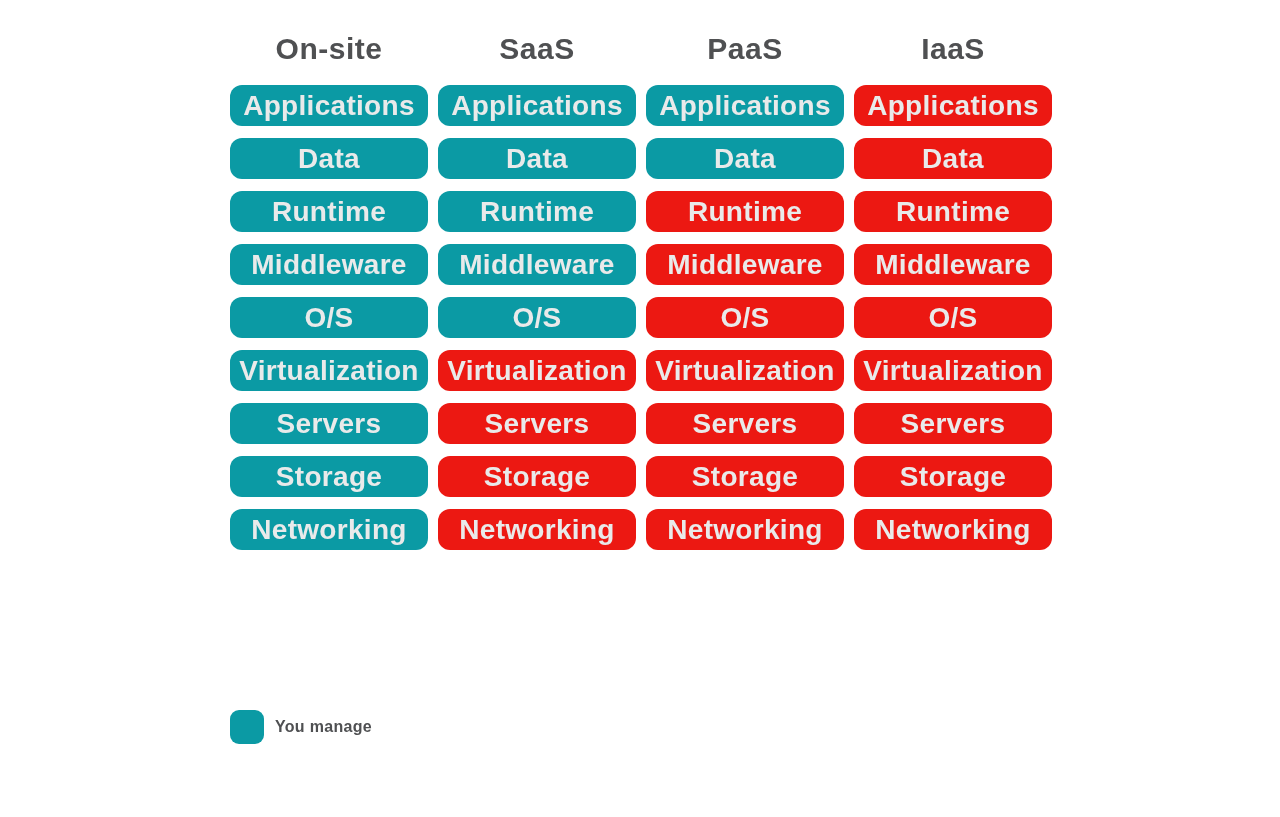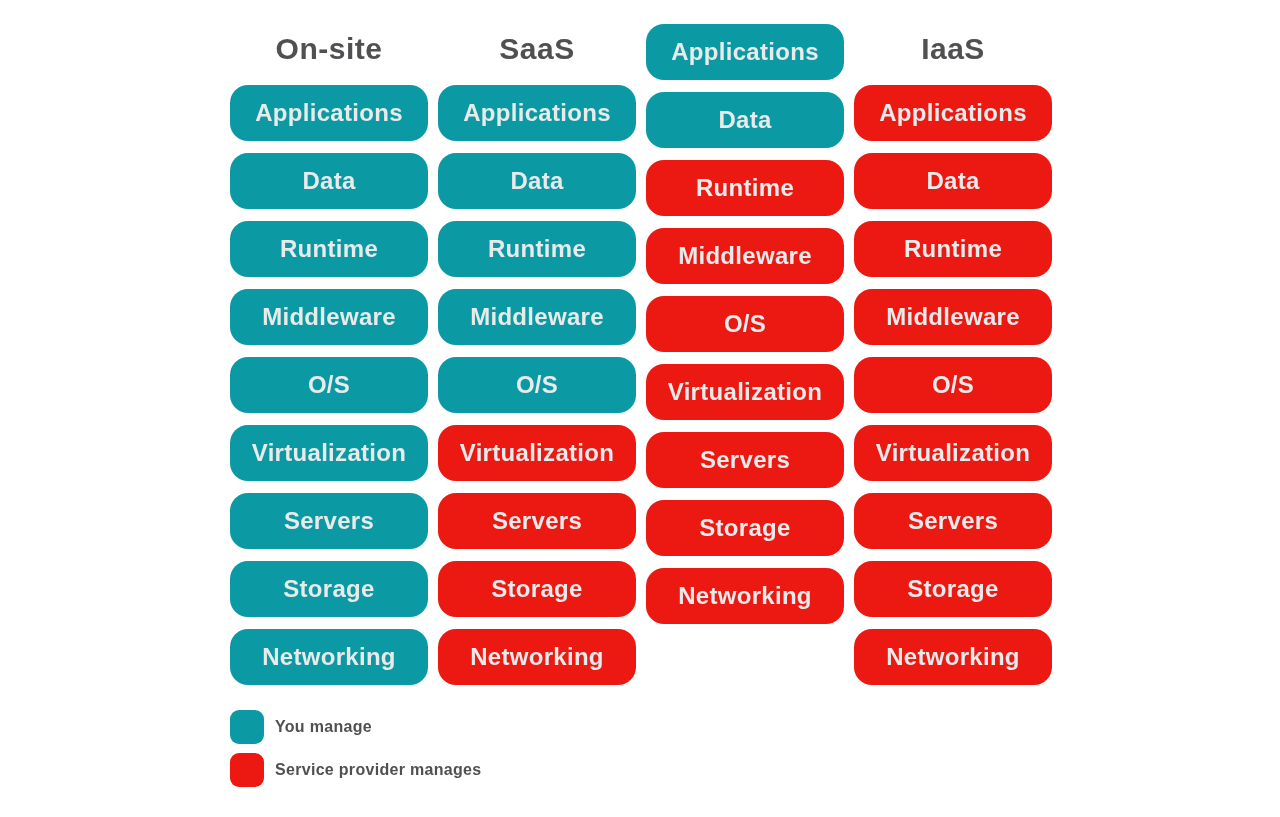--- a/index.html
+++ b/index.html
@@ -33,26 +33,26 @@
     height: 49px;
     display: flex;
     align-items: center;
     justify-content: center;
     font-size: 30px;
     font-weight: bold;
     color: #4f5052;
     letter-spacing: 0.5px;
   }
   .pill {
-    height: 56px;
-    border-radius: 18px;
+    height: 41px;
+    border-radius: 12px;
     display: flex;
     align-items: center;
     justify-content: center;
-    font-size: 24px;
+    font-size: 28px;
     font-weight: bold;
     color: #e9eaea;
     letter-spacing: 0.3px;
   }
   .pill.you { background: #0b9aa4; }
   .pill.provider { background: #ec1812; }
   .legend {
     position: absolute;
     left: 230px;
     top: 710px;
@@ -104,20 +104,21 @@
         <div class="pill you">Data</div>
         <div class="pill you">Runtime</div>
         <div class="pill you">Middleware</div>
         <div class="pill you">O/S</div>
         <div class="pill provider">Virtualization</div>
         <div class="pill provider">Servers</div>
         <div class="pill provider">Storage</div>
         <div class="pill provider">Networking</div>
       </div>
       <div class="col">
+      <div class="col-header">PaaS</div>
     <div class="pill you">Applications</div>
         <div class="pill you">Data</div>
         <div class="pill provider">Runtime</div>
         <div class="pill provider">Middleware</div>
         <div class="pill provider">O/S</div>
         <div class="pill provider">Virtualization</div>
         <div class="pill provider">Servers</div>
         <div class="pill provider">Storage</div>
         <div class="pill provider">Networking</div>
       </div>
@@ -133,19 +134,15 @@
         <div class="pill provider">Storage</div>
         <div class="pill provider">Networking</div>
       </div>
     </div>
 
   <div class="legend">
       <div class="legend-row">
       <span class="legend-swatch you"></span>
       <span class="legend-label">You manage</span>
     </div>
-      <div class="legend-row">
-      <span class="legend-swatch provider"></span>
-      <span class="legend-label">Service provider manages</span>
-    </div>
     </div>
 
 </div>
 
 </body></html>

